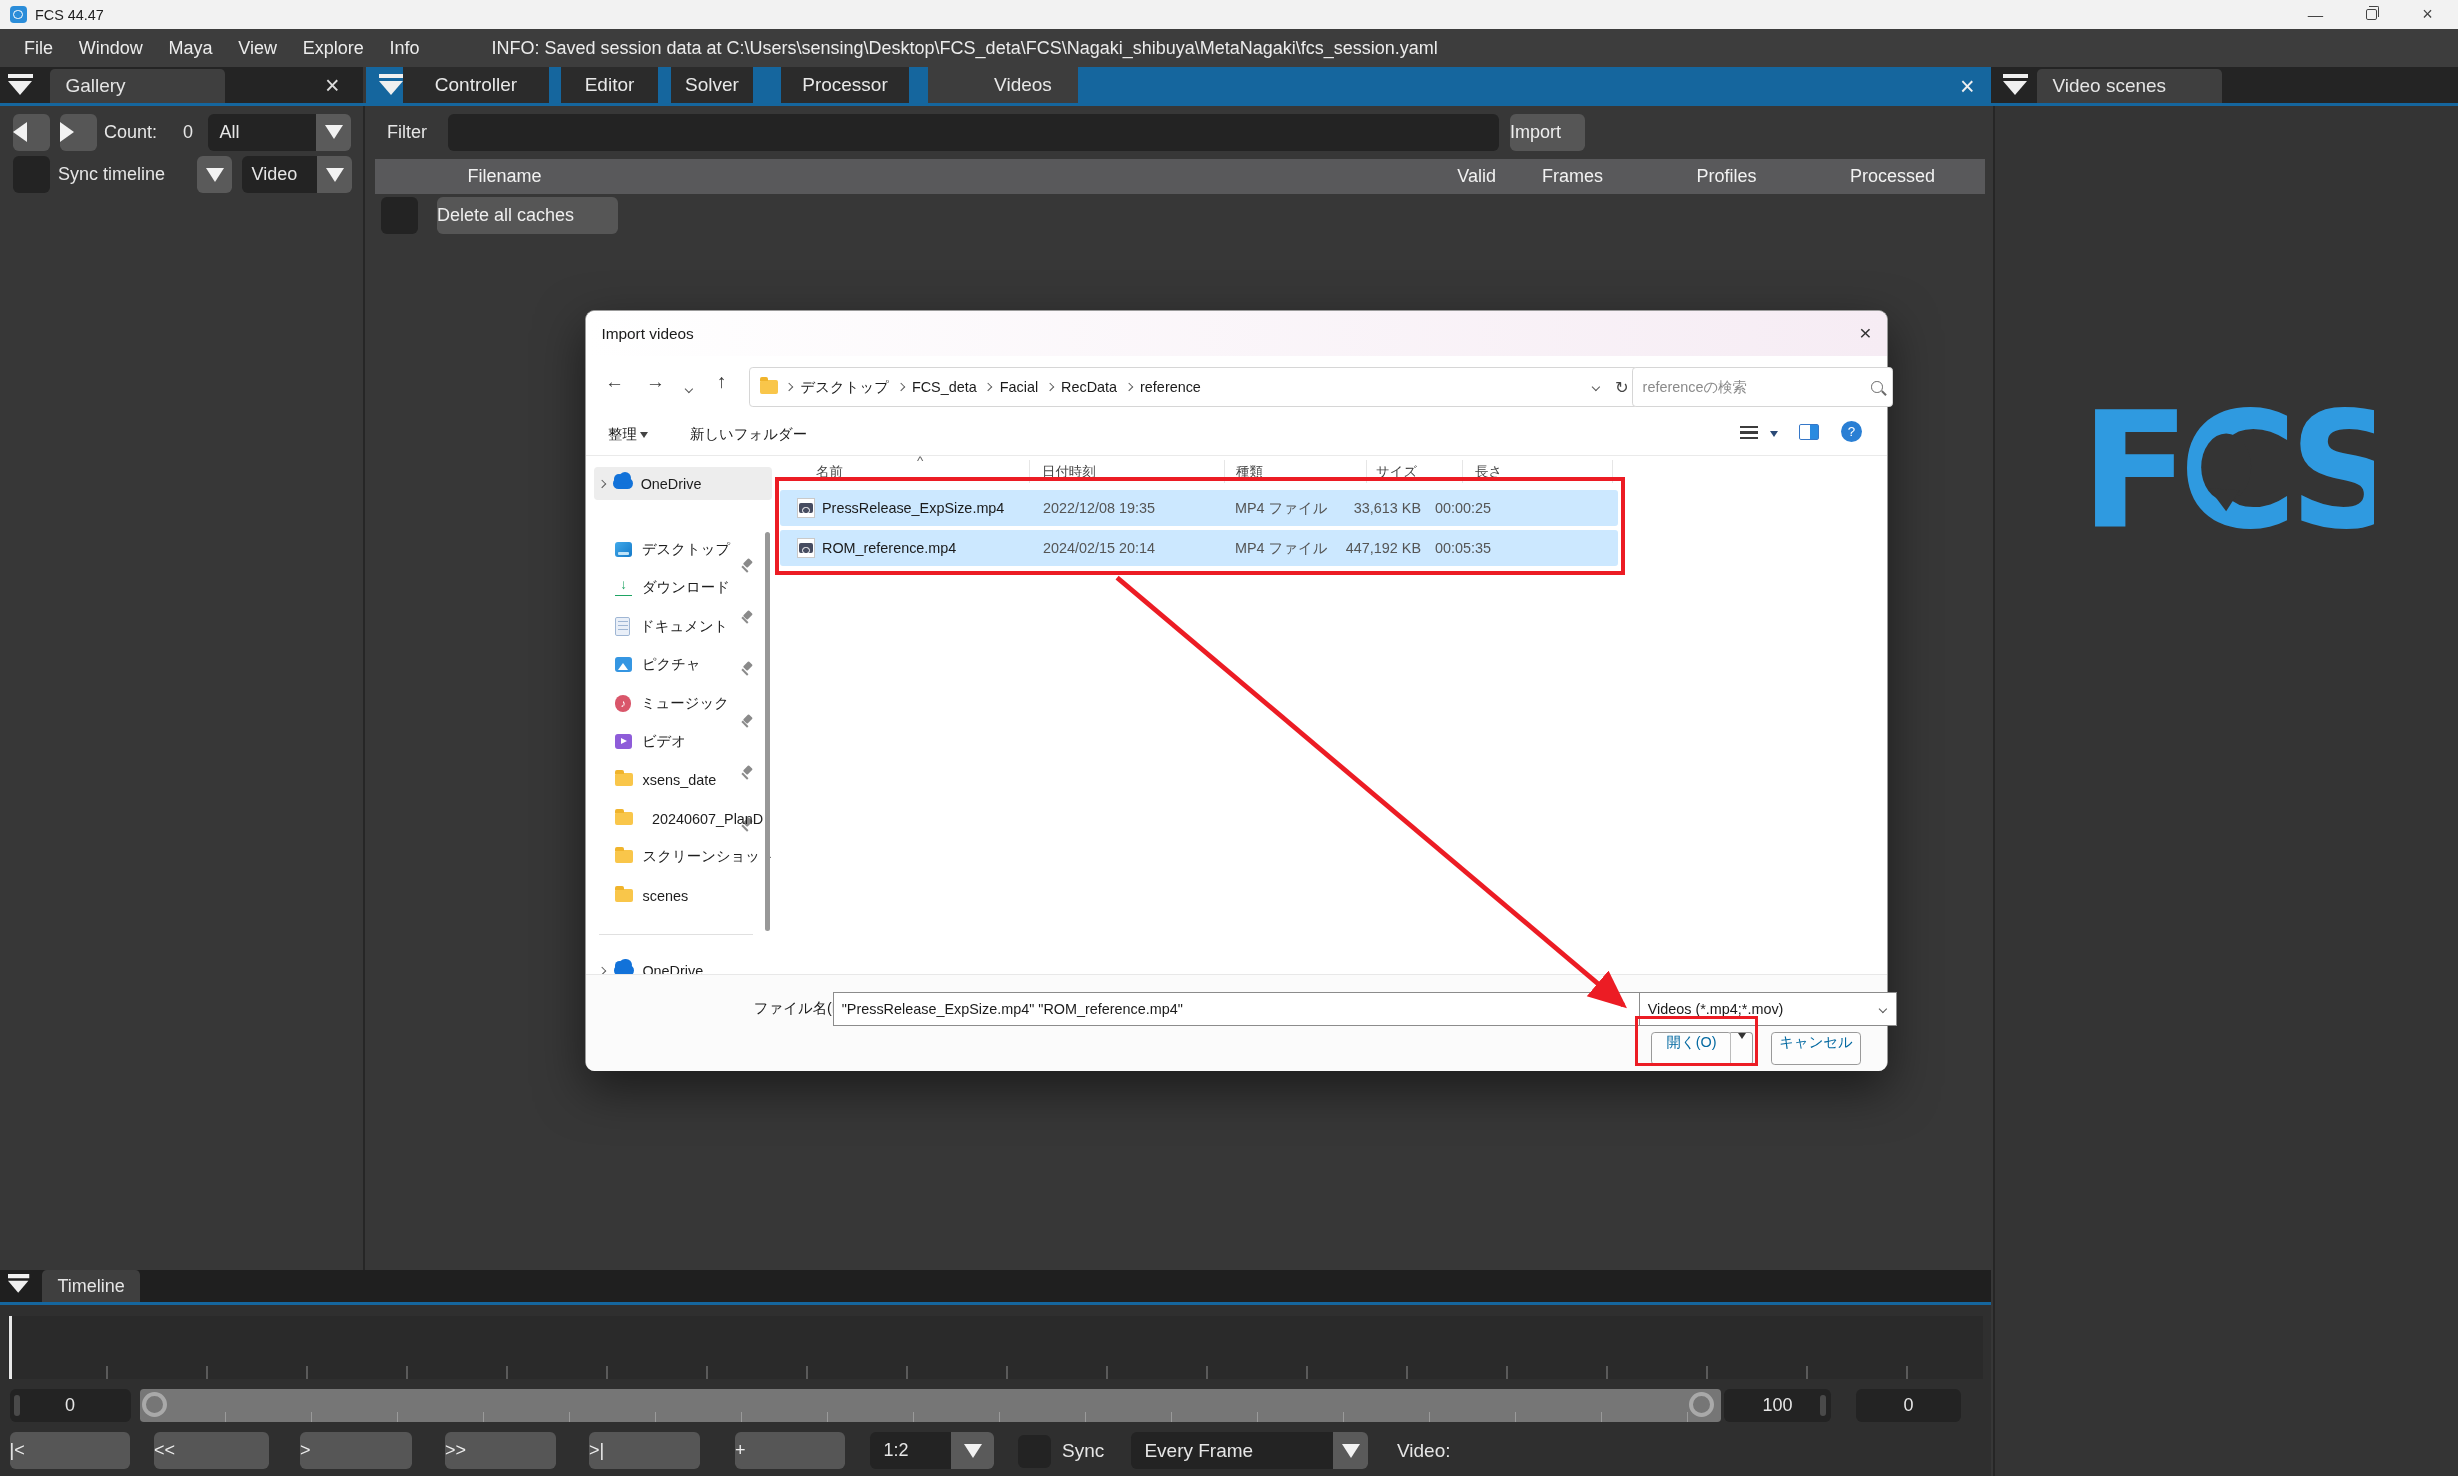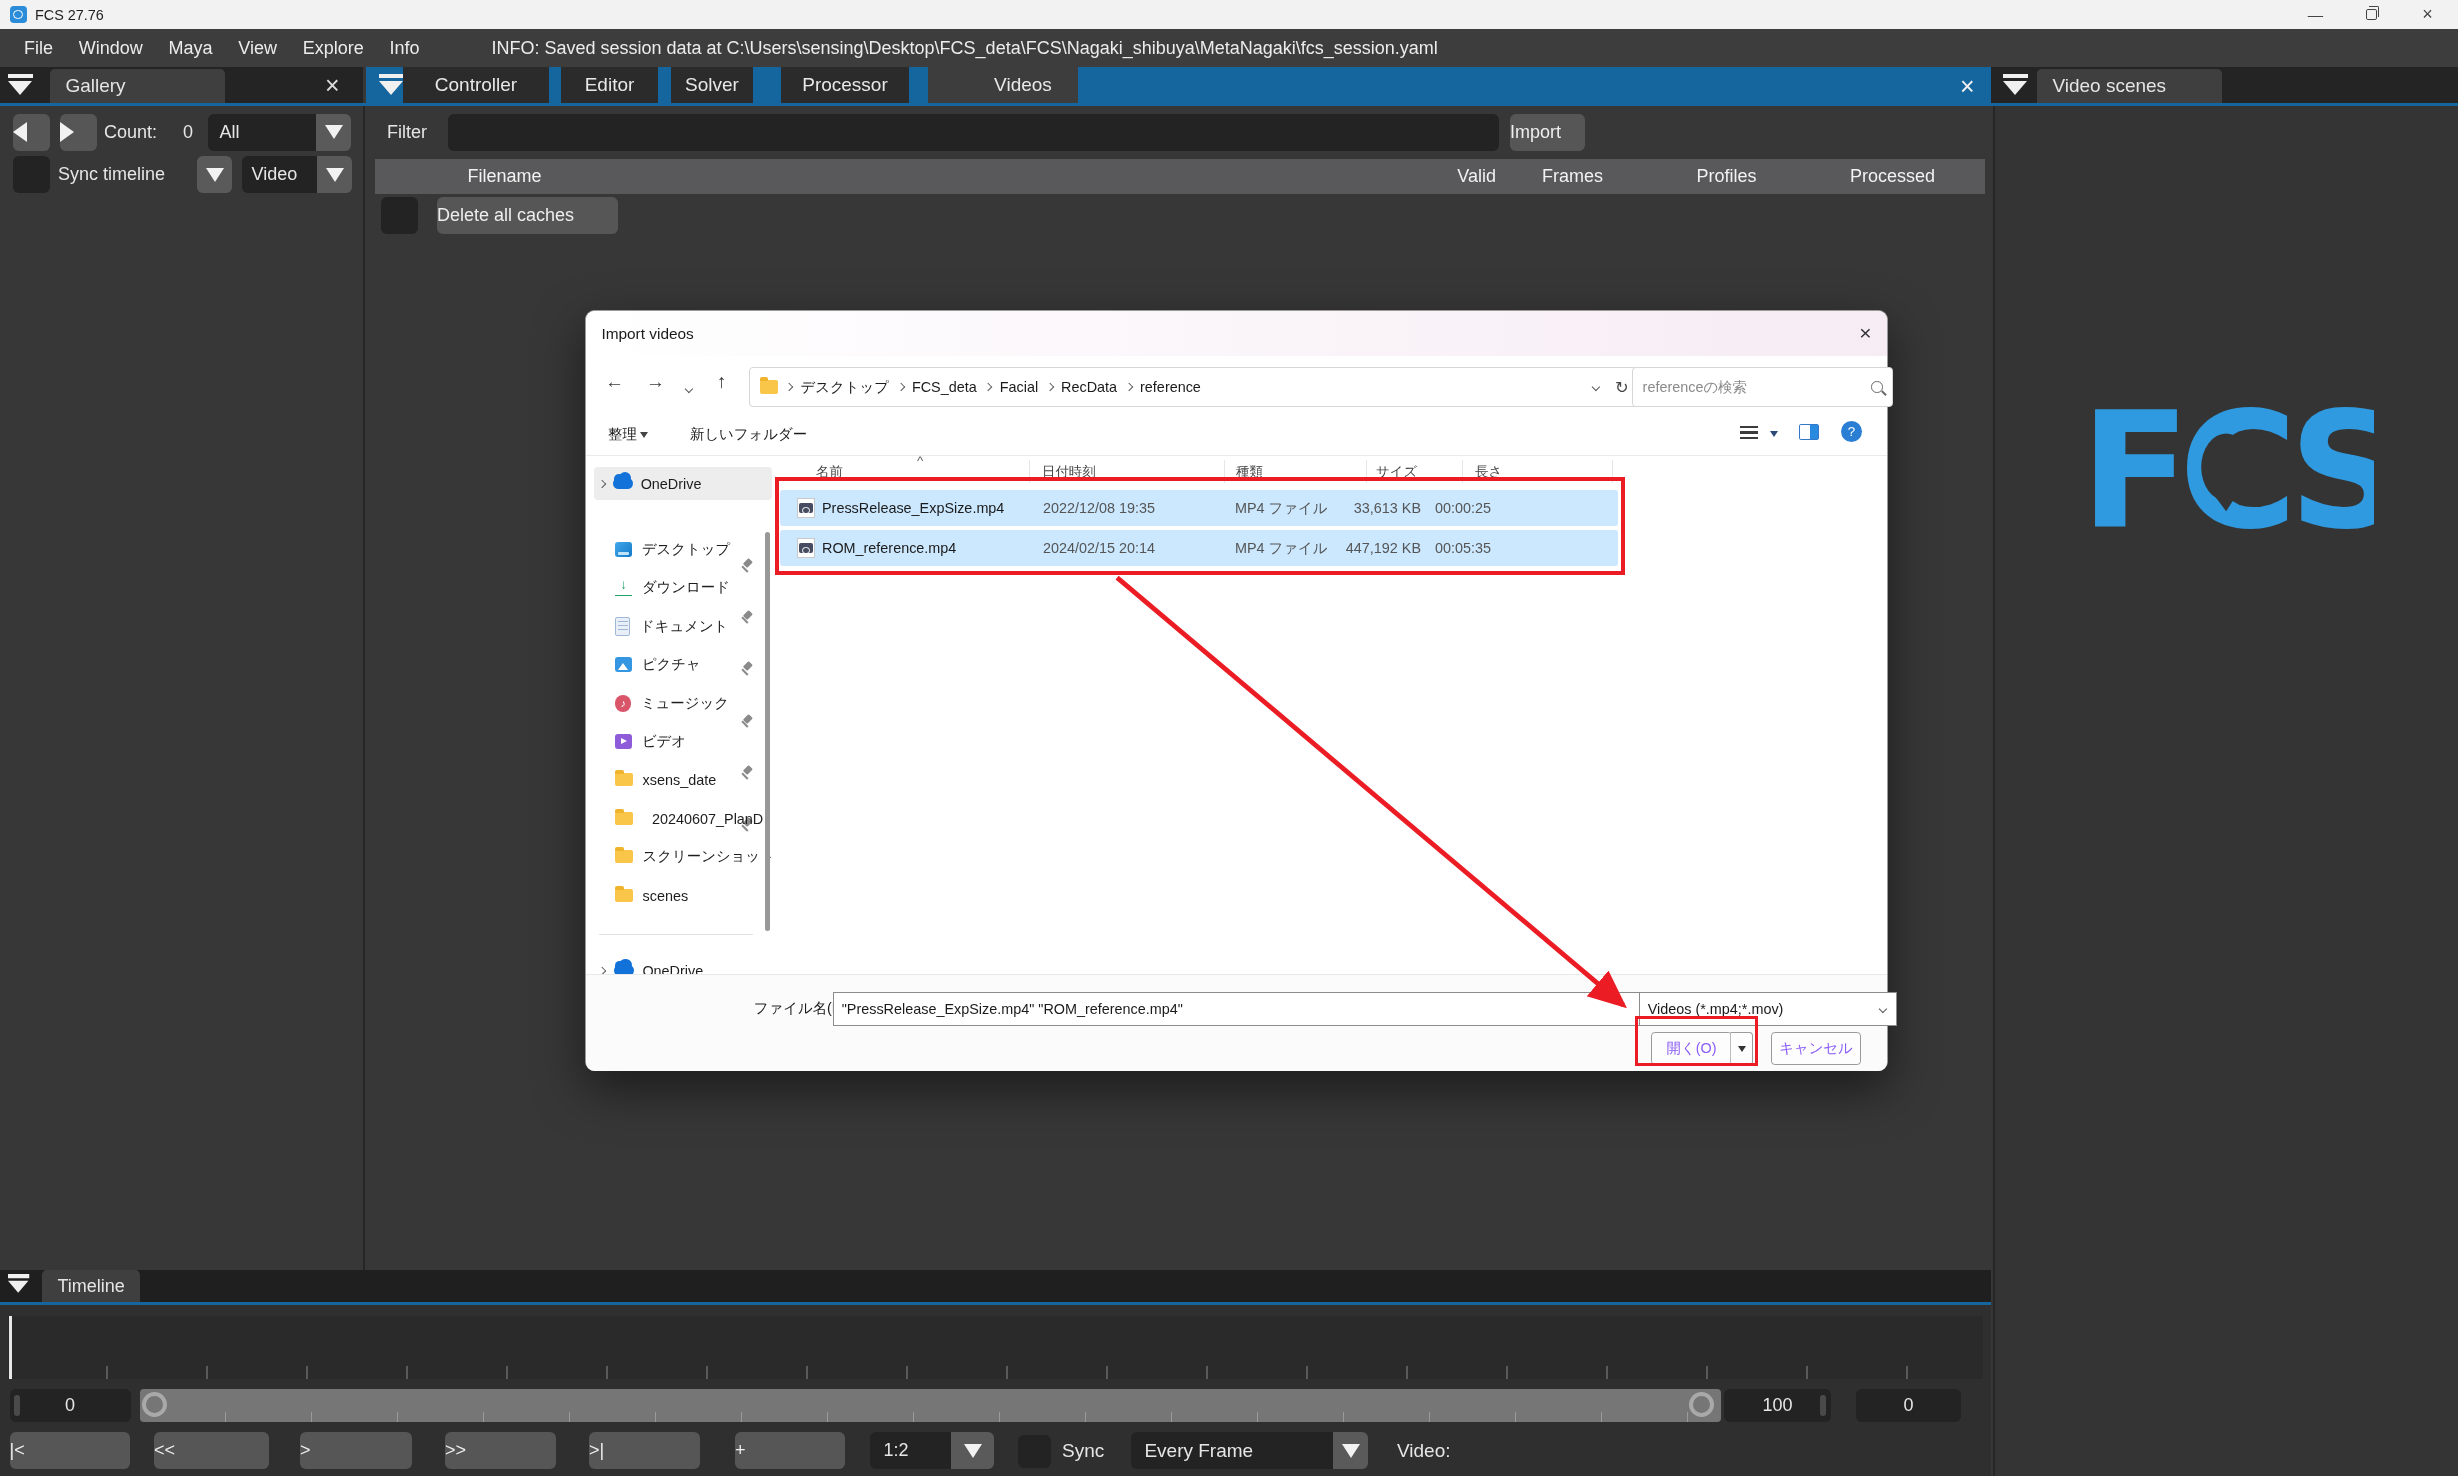--- a/index.html
+++ b/index.html
@@ -75,21 +75,21 @@
   .ic-mus{width:16.3px;height:16.3px;background:#d9566a;border-radius:50%;color:#fff;font-size:10.6px;display:flex;align-items:center;justify-content:center;}
   .ic-vid{background:#8e5cd9;border-radius:2.9px;}
   .ic-vid::after{content:"";position:absolute;left:5.8px;top:3.8px;width:0;height:0;border-top:3.8px solid transparent;border-bottom:3.8px solid transparent;border-left:6.7px solid #fff;}
   .mp4i{width:15.4px;height:18px;background:#fff;border:1px solid #c9c9c9;position:relative;flex:none;}
   .mp4i::before{content:"";position:absolute;left:1px;top:3.8px;right:1px;bottom:3.8px;background:#474c60;border-radius:1.9px;}
   .mp4i::after{content:"";position:absolute;left:3.8px;top:7.7px;width:5.8px;height:5.8px;border:1.4px solid #fff;border-radius:50%;}
   .filerow{position:absolute;left:194px;width:838px;height:36px;background:#cce8ff;border-radius:2.9px;}
   .cell{position:absolute;top:0;height:36px;display:flex;align-items:center;font-size:14.4px;}
   .colhdr{position:absolute;top:146px;height:29px;display:flex;align-items:center;color:#444;font-size:13.4px;}
   .colsep{position:absolute;top:149px;height:23px;width:1px;background:#e6e6e6;}
-  .wbtn{border:1px solid #9a9a9a;border-radius:3.8px;background:#fdfdfd;display:flex;align-items:center;justify-content:center;font-size:14.4px;color:#8b5cf6;}
+  .wbtn{border:1px solid #9a9a9a;border-radius:3.8px;background:#fdfdfd;display:flex;justify-content:center;font-size:14.4px;color:#0369a1;}
   .field{border:1px solid #8c8c8c;background:#fff;display:flex;align-items:center;font-size:14.4px;color:#1b1b1b;}
   
   .redbox{border:4.8px solid #ec1c24;z-index:60;}
   .redbox.thin{border-width:3.8px;}
   
   .ruler{left:7.7px;top:1316px;width:1975px;height:63px;background:#2a2a2a;}
   .ruler::after{content:"";position:absolute;left:0;right:0;bottom:0;height:13.4px;
       background:repeating-linear-gradient(90deg,transparent 0 98px,#5a5a5a 98px 100px);}
   .track{left:140px;top:1389px;width:1581px;height:33px;background:#767676;border-radius:3.8px;}
   .track::after{content:"";position:absolute;left:0;right:0;bottom:0;height:9.6px;
@@ -98,21 +98,21 @@
   .grip::before{content:"";position:absolute;left:4.8px;top:5.8px;width:5.8px;height:21px;background:#4a4a4a;border-radius:2.9px;}
   .gripr::after{content:"";position:absolute;right:4.8px;top:5.8px;width:5.8px;height:21px;background:#4a4a4a;border-radius:2.9px;}
 </style>
 </head>
 <body>
 
 <div class="screen">
 
   <div class="abs titlebar">
     <div class="abs appicon"></div>
-    <div class="abs" style="left:35px;top:0;height:29px;display:flex;align-items:center;">FCS 27.76</div>
+    <div class="abs" style="left:35px;top:0;height:29px;display:flex;align-items:center;">FCS 44.47</div>
     <div class="abs winbtn" style="left:2299px;">
         <span>—</span>
       </div>
     <div class="abs winbtn" style="left:2355px;">
         <span class="resticon"></span>
       </div>
     <div class="abs winbtn" style="left:2411px;font-size:18px;">
         <span>×</span>
       </div>
   </div>

